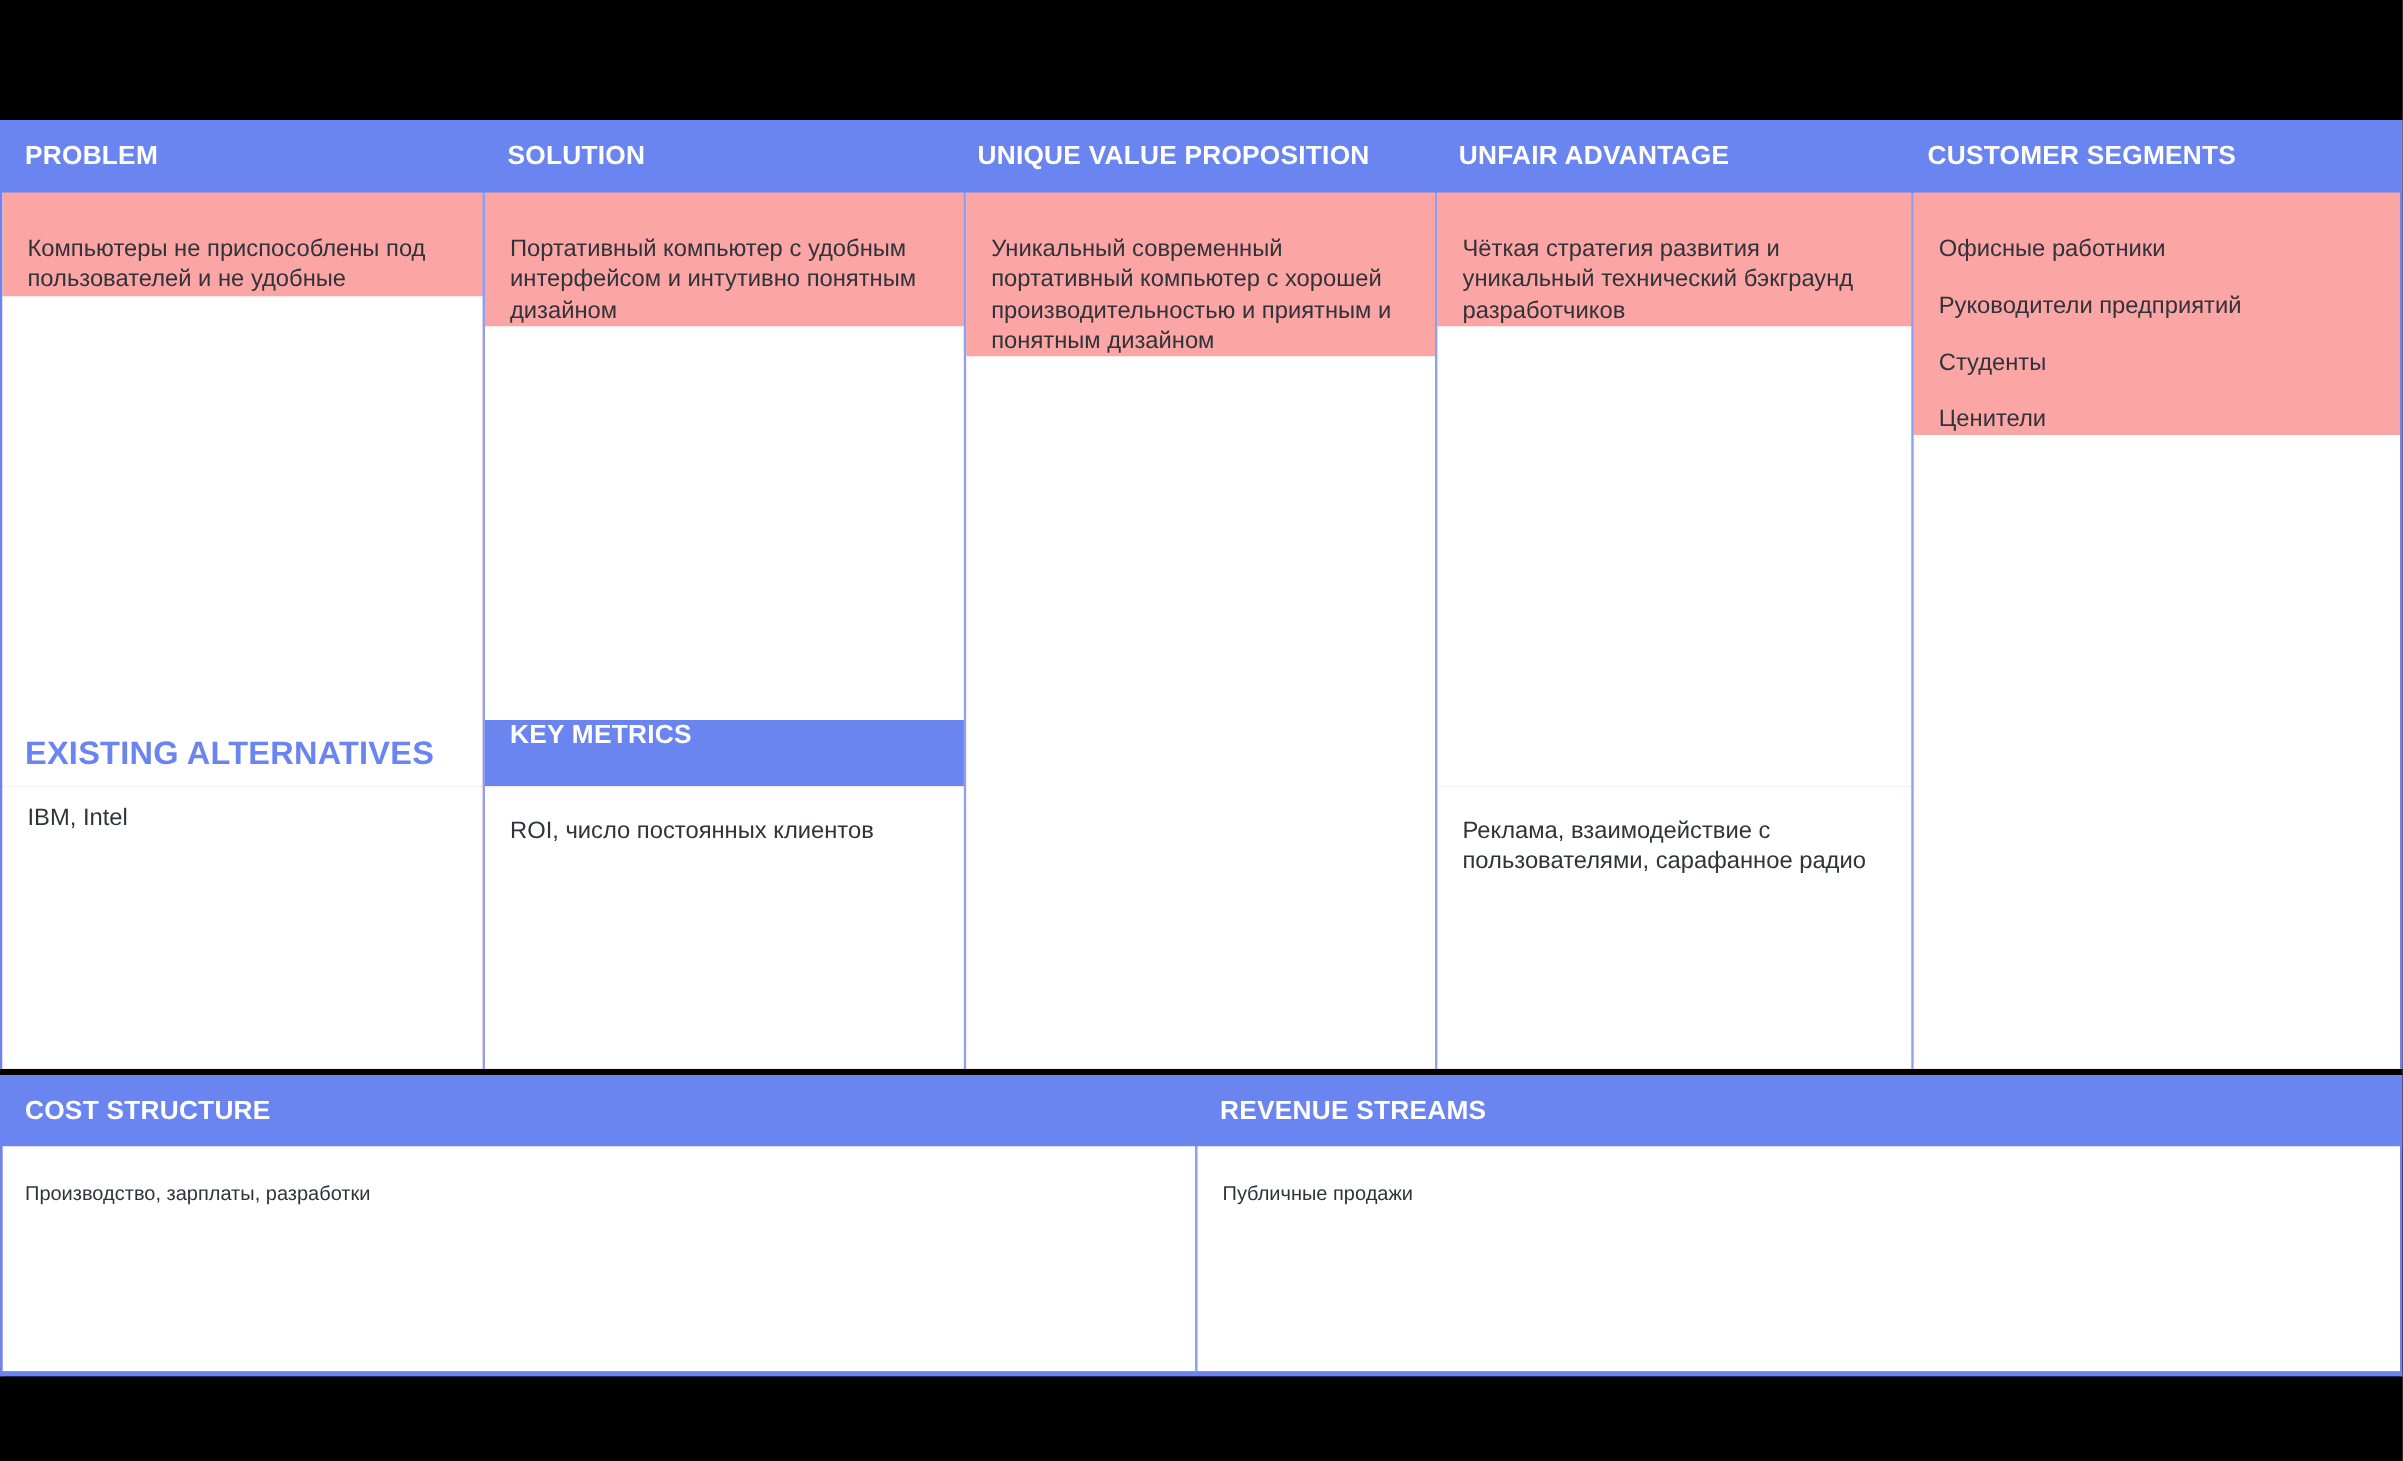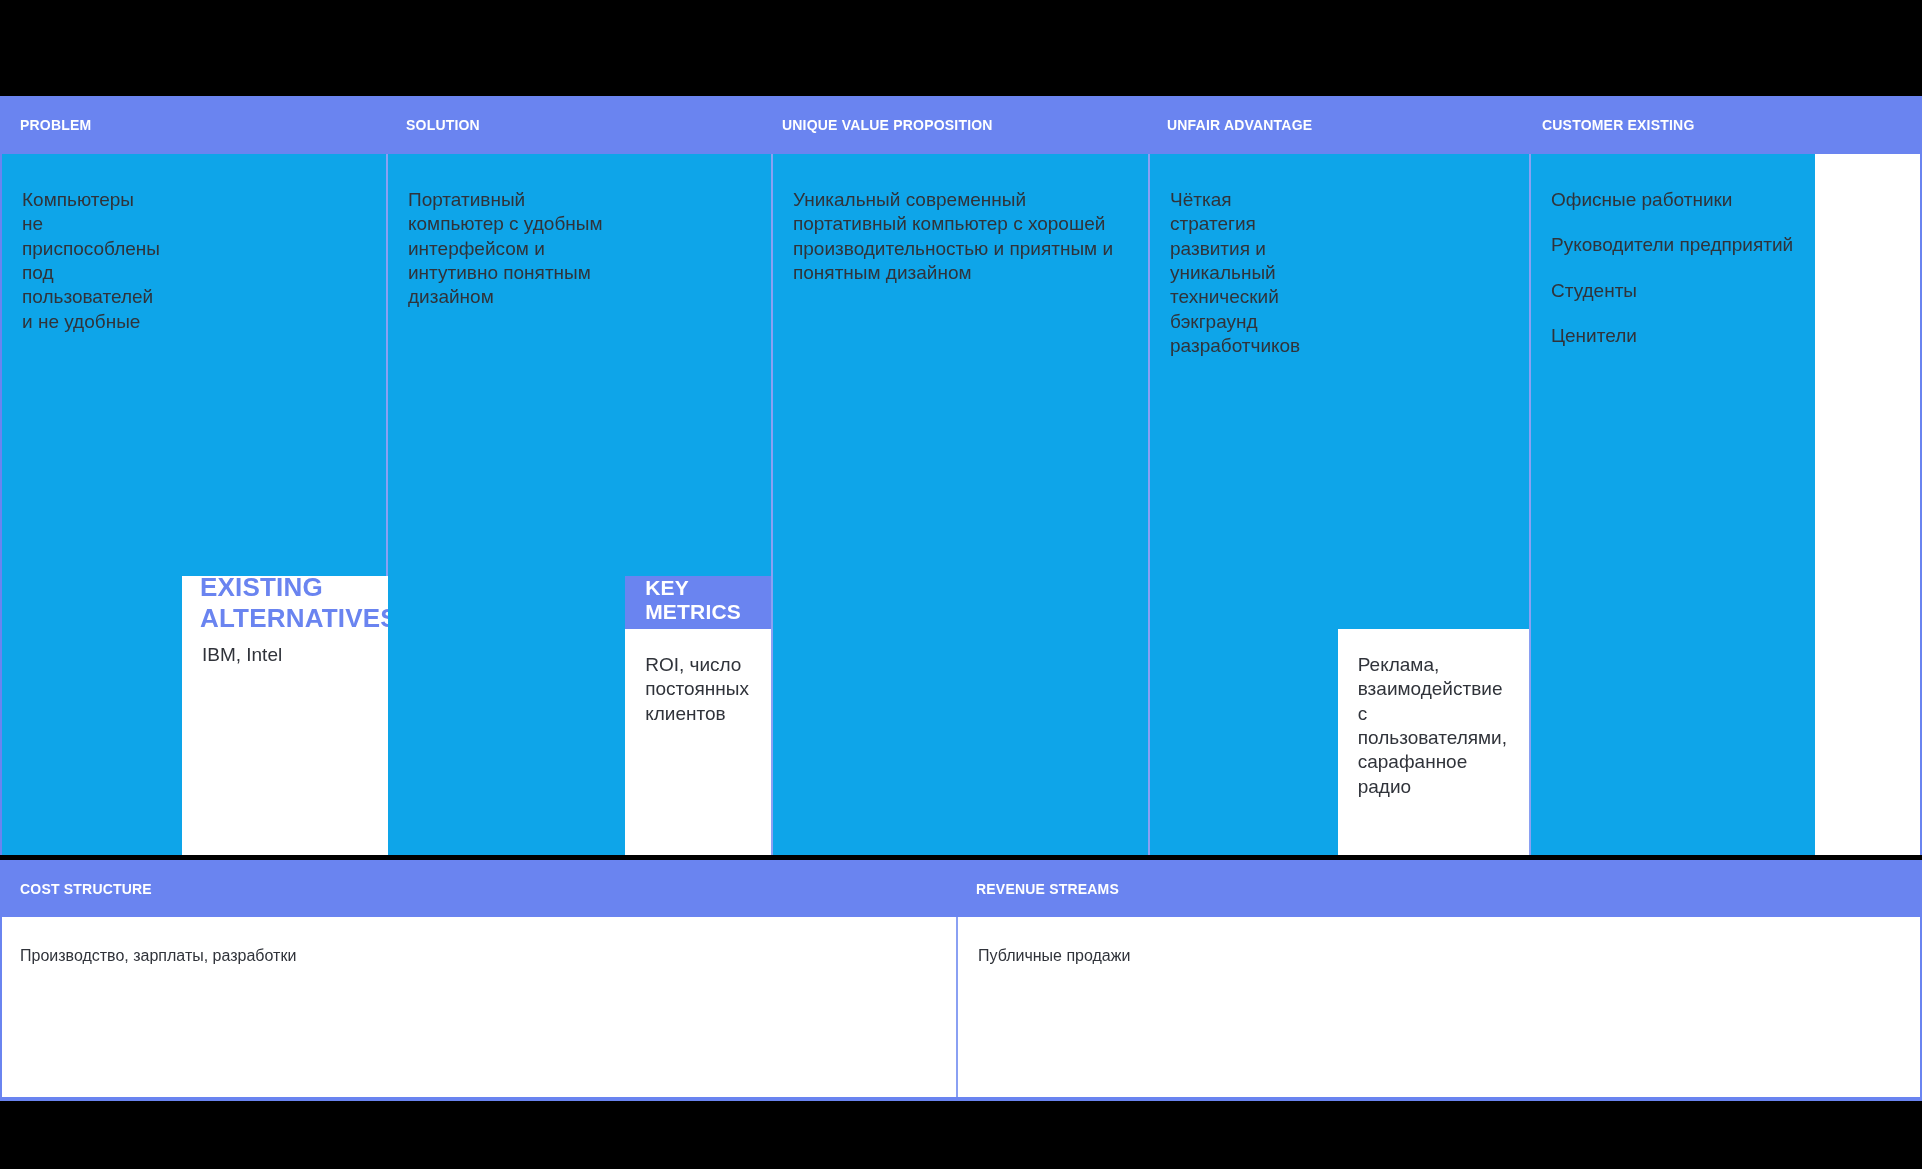--- a/index.html
+++ b/index.html
@@ -28,24 +28,24 @@
     height: 759px;
     background: #ffffff;
     display: flex;
     border-left: 2px solid #6a84f0;
     border-right: 2px solid #6a84f0;
   }
 
   .col {
     position: relative;
     height: 100%;
-    background: #0ea5e9;
+    background: #fca5a5;
     border-right: 2px solid #8aa0f3;
     display: flex;
-    flex-direction: row;
+    flex-direction: column;
   }
   .col:last-child { border-right: none; justify-content: center; }
 
   .col-problem  { width: 386px; }
   .col-solution { width: 385px; }
   .col-uvp      { width: 377px; }
   .col-unfair   { width: 381px; }
   .col-segments { width: 389px; }
 
   
@@ -58,21 +58,21 @@
     background: #6a84f0;
     z-index: 5;
     pointer-events: none;
   }
 
   .band-label {
     position: absolute;
     top: 50%;
     transform: translateY(-50%);
     color: #ffffff;
-    font-size: 14px;
+    font-size: 21px;
     font-weight: bold;
     letter-spacing: 0.2px;
     white-space: nowrap;
   }
   .bl-1 { left: 20px; }
   .bl-2 { left: 406px; }
   .bl-3 { left: 782px; }
   .bl-4 { left: 1167px; }
   .bl-5 { left: 1542px; }
 
@@ -241,21 +241,21 @@
       </div>
       <div class="spacer-white"></div>
     </div>
   </div>
 
   <div class="header-band">
     <span class="band-label bl-1">PROBLEM</span>
     <span class="band-label bl-2">SOLUTION</span>
     <span class="band-label bl-3">UNIQUE VALUE PROPOSITION</span>
     <span class="band-label bl-4">UNFAIR ADVANTAGE</span>
-    <span class="band-label bl-5">CUSTOMER EXISTING</span>
+    <span class="band-label bl-5">CUSTOMER SEGMENTS</span>
   </div>
 
   <div class="bottom-grid">
     <div class="bcol bcol-cost">
       <div class="bottom-body">
         <p>Производство, зарплаты, разработки</p>
       </div>
     </div>
     <div class="bcol bcol-rev">
       <div class="bottom-body rev">

